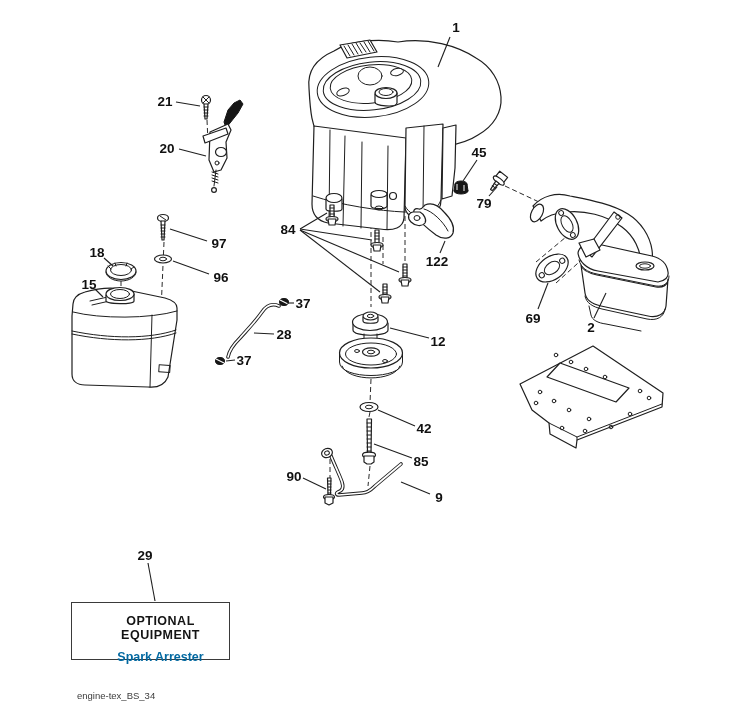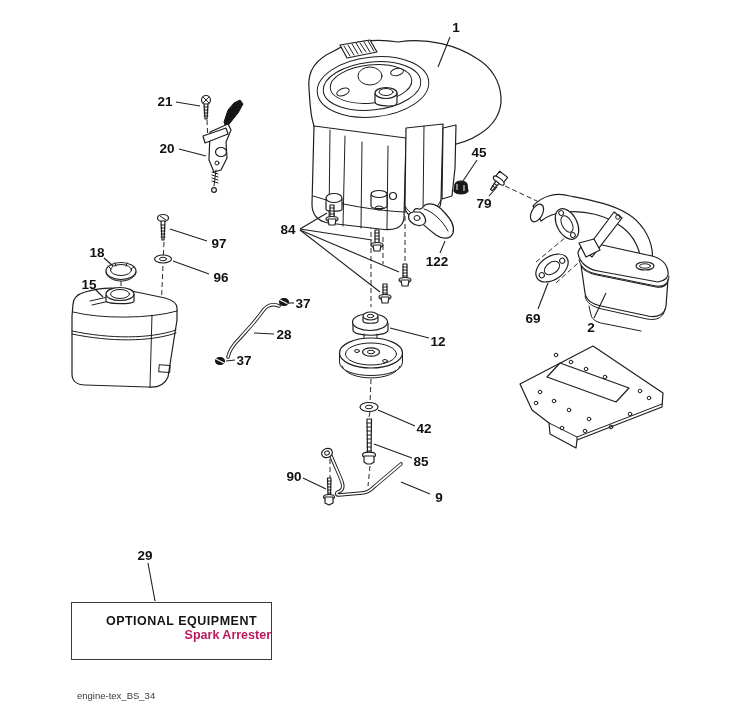--- a/index.html
+++ b/index.html
@@ -7,25 +7,25 @@
          font-family:"Liberation Sans",sans-serif;}
   #diagram-svg{position:absolute;left:0;top:0;}
   .part{fill:#ffffff;stroke:#1f1f1f;stroke-width:1.2;stroke-linejoin:round;stroke-linecap:round;}
   .thin{fill:none;stroke:#1f1f1f;stroke-width:1;stroke-linejoin:round;stroke-linecap:round;}
   .dark{fill:#161616;stroke:#161616;stroke-width:1;}
   .tube{fill:none;stroke:#1f1f1f;stroke-width:3.6;stroke-linecap:round;}
   .tubecore{fill:none;stroke:#ffffff;stroke-width:1.7;stroke-linecap:round;}
   .dash{fill:none;stroke:#2a2a2a;stroke-width:1;stroke-dasharray:5 3;}
   .leader{stroke:#1f1f1f;stroke-width:1.1;}
   .callout{font:700 13.5px "Liberation Sans",sans-serif;fill:#101010;}
-  #optional-box{position:absolute;left:71px;top:602px;width:201px;height:58px;
+  #optional-box{position:absolute;left:71px;top:602px;width:159px;height:58px;
     border:1.6px solid #3a3a3a;background:#fff;text-align:center;box-sizing:border-box;padding-left:20px;}
   #optional-box .t1{display:block;margin-top:11px;font:700 12.5px "Liberation Sans",sans-serif;
     color:#141414;letter-spacing:.5px;}
-  #optional-box .t2{display:block;margin-top:0;font:700 12.5px "Liberation Sans",sans-serif;color:#be185d;text-align:right;}
+  #optional-box .t2{display:block;margin-top:8px;font:700 12.5px "Liberation Sans",sans-serif;color:#0369a1;}
   #footer-code{position:absolute;left:77px;top:690px;font:400 9.5px "Liberation Sans",sans-serif;color:#3c3c3c;}
 </style>
 </head>
 <body>
 
 <div id="stage">
 
 <svg id="diagram-svg" width="734" height="713" viewBox="0 0 734 713">
 
   <g id="dash-layer">

